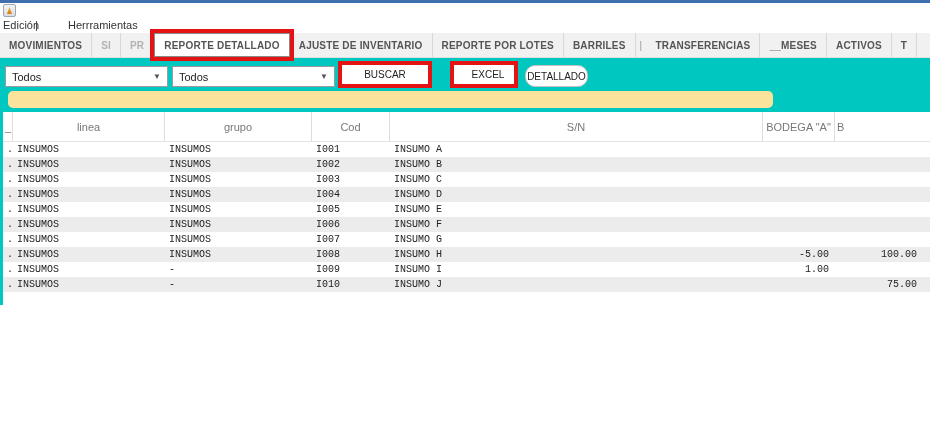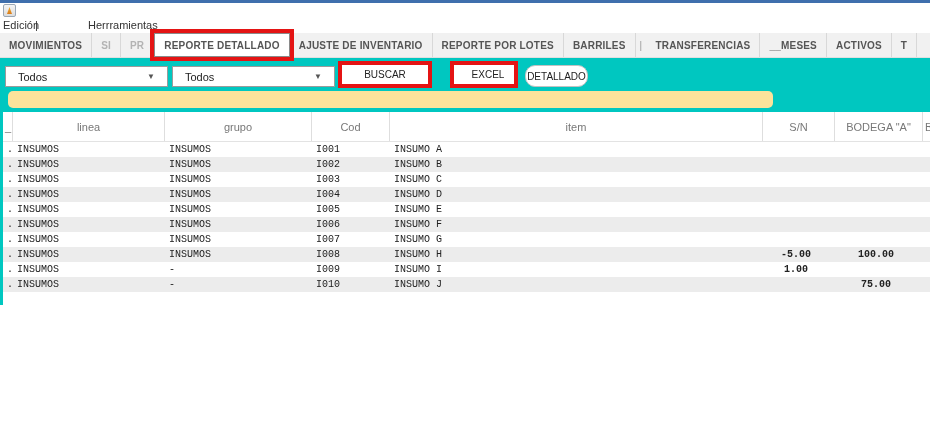--- a/index.html
+++ b/index.html
@@ -22,21 +22,21 @@
   .tab { display:flex; align-items:center; padding:0 9px; font-size:10px; font-weight:bold;
     color:#555; letter-spacing:.2px; border-right:1px solid #d8d8d8; white-space:nowrap; }
   .tab.disabled { color:#b3b3b3; }
   .tab.sep { border-right:none; color:#999; font-weight:normal; padding:0 4px; }
   .tab.selected { background:#fff; border:1px solid #8a8a8a; position:relative; z-index:1; }
   .tab.hl { outline:4px solid #e41414; outline-offset:0px; }
 
   .toolbar { position:absolute; top:58px; left:0; width:930px; height:54px; background:#00c7c0; }
   .dd { position:absolute; top:8px; height:21px; background:#fff; border:1px solid #9b9b9b;
     display:flex; align-items:center; justify-content:space-between;
-    font-size:11px; color:#222; padding:0 12px; }
+    font-size:11px; color:#222; padding:0 6px; }
   .dd .arr { font-size:8px; color:#555; }
   .dd1 { left:5px;  width:163px; }
   .dd2 { left:172px; width:163px; }
   .redbox { position:absolute; top:3px; height:27px; border:4px solid #e41414; background:#fff;
     display:flex; align-items:center; justify-content:center; font-size:10px; color:#222; }
   .bx-buscar { left:338px; width:94px; }
   .bx-excel  { left:450px; width:68px;padding-left:8px; }
   .btn-det { position:absolute; top:7px; left:525px; width:63px; height:22px; background:#fff;
     border:1px solid #c2c2c2; border-radius:10px; display:flex; align-items:center;
     justify-content:center; font-size:10px; color:#222; }
@@ -53,35 +53,35 @@
   .thead .th { text-align:center; border-right:1px solid #dedede; height:30px;
     display:flex; align-items:center; justify-content:center; overflow:hidden; white-space:nowrap; }
   .thead .th:first-child { justify-content:flex-start; padding-left:2px; }
   .thead .th:last-child { border-right:none; justify-content:flex-start; padding-left:2px; }
   .trow { display:grid; height:15px; align-items:center;
     grid-template-columns:10px 152px 147px 78px 373px 72px 88px 7px;
     font-family:"Liberation Mono","DejaVu Sans Mono",monospace; font-size:10px; color:#222;
     white-space:nowrap; }
   .trow:nth-child(even) { background:#ececec; }
   .trow .td { overflow:hidden; padding-left:4px; }
-  .trow .td.num { text-align:center; padding-right:6px; padding-left:0;font-weight:bold; }
+  .trow .td.num { text-align:right; padding-right:6px; padding-left:0; }
 </style>
 </head>
 <body>
 
 <div class="topline"></div>
 
 <div class="appicon">
   <div class="glyph"></div>
 </div>
 
 <div class="menubar" id="menubar">
     <span class="mi" style="left: 3px;">Edición</span>
     <span class="mi" style="left: 35px;">|</span>
-    <span class="mi" style="left: 88px;">Herrramientas</span>
+    <span class="mi" style="left: 68px;">Herrramientas</span>
   </div>
 
 <div class="tabbar" id="tabbar">
     <div class="tab">MOVIMIENTOS</div>
     <div class="tab disabled">SI</div>
     <div class="tab disabled">PR</div>
     <div class="tab selected hl">REPORTE DETALLADO</div>
     <div class="tab">AJUSTE DE INVENTARIO</div>
     <div class="tab">REPORTE POR LOTES</div>
     <div class="tab">BARRILES</div>
@@ -114,21 +114,20 @@
 </div>
 
 <div class="leftstrip"></div>
 
 <div class="tablewrap">
   <div class="thead" id="thead">
       <div class="th">_</div>
       <div class="th">linea</div>
       <div class="th">grupo</div>
       <div class="th">Cod</div>
-      <div class="th">item</div>
       <div class="th">S/N</div>
       <div class="th">BODEGA "A"</div>
       <div class="th">B</div>
     </div>
   <div id="tbody">
       <div class="trow">
     <div class="td">.</div>
     <div class="td">INSUMOS</div>
     <div class="td">INSUMOS</div>
     <div class="td">I001</div>

